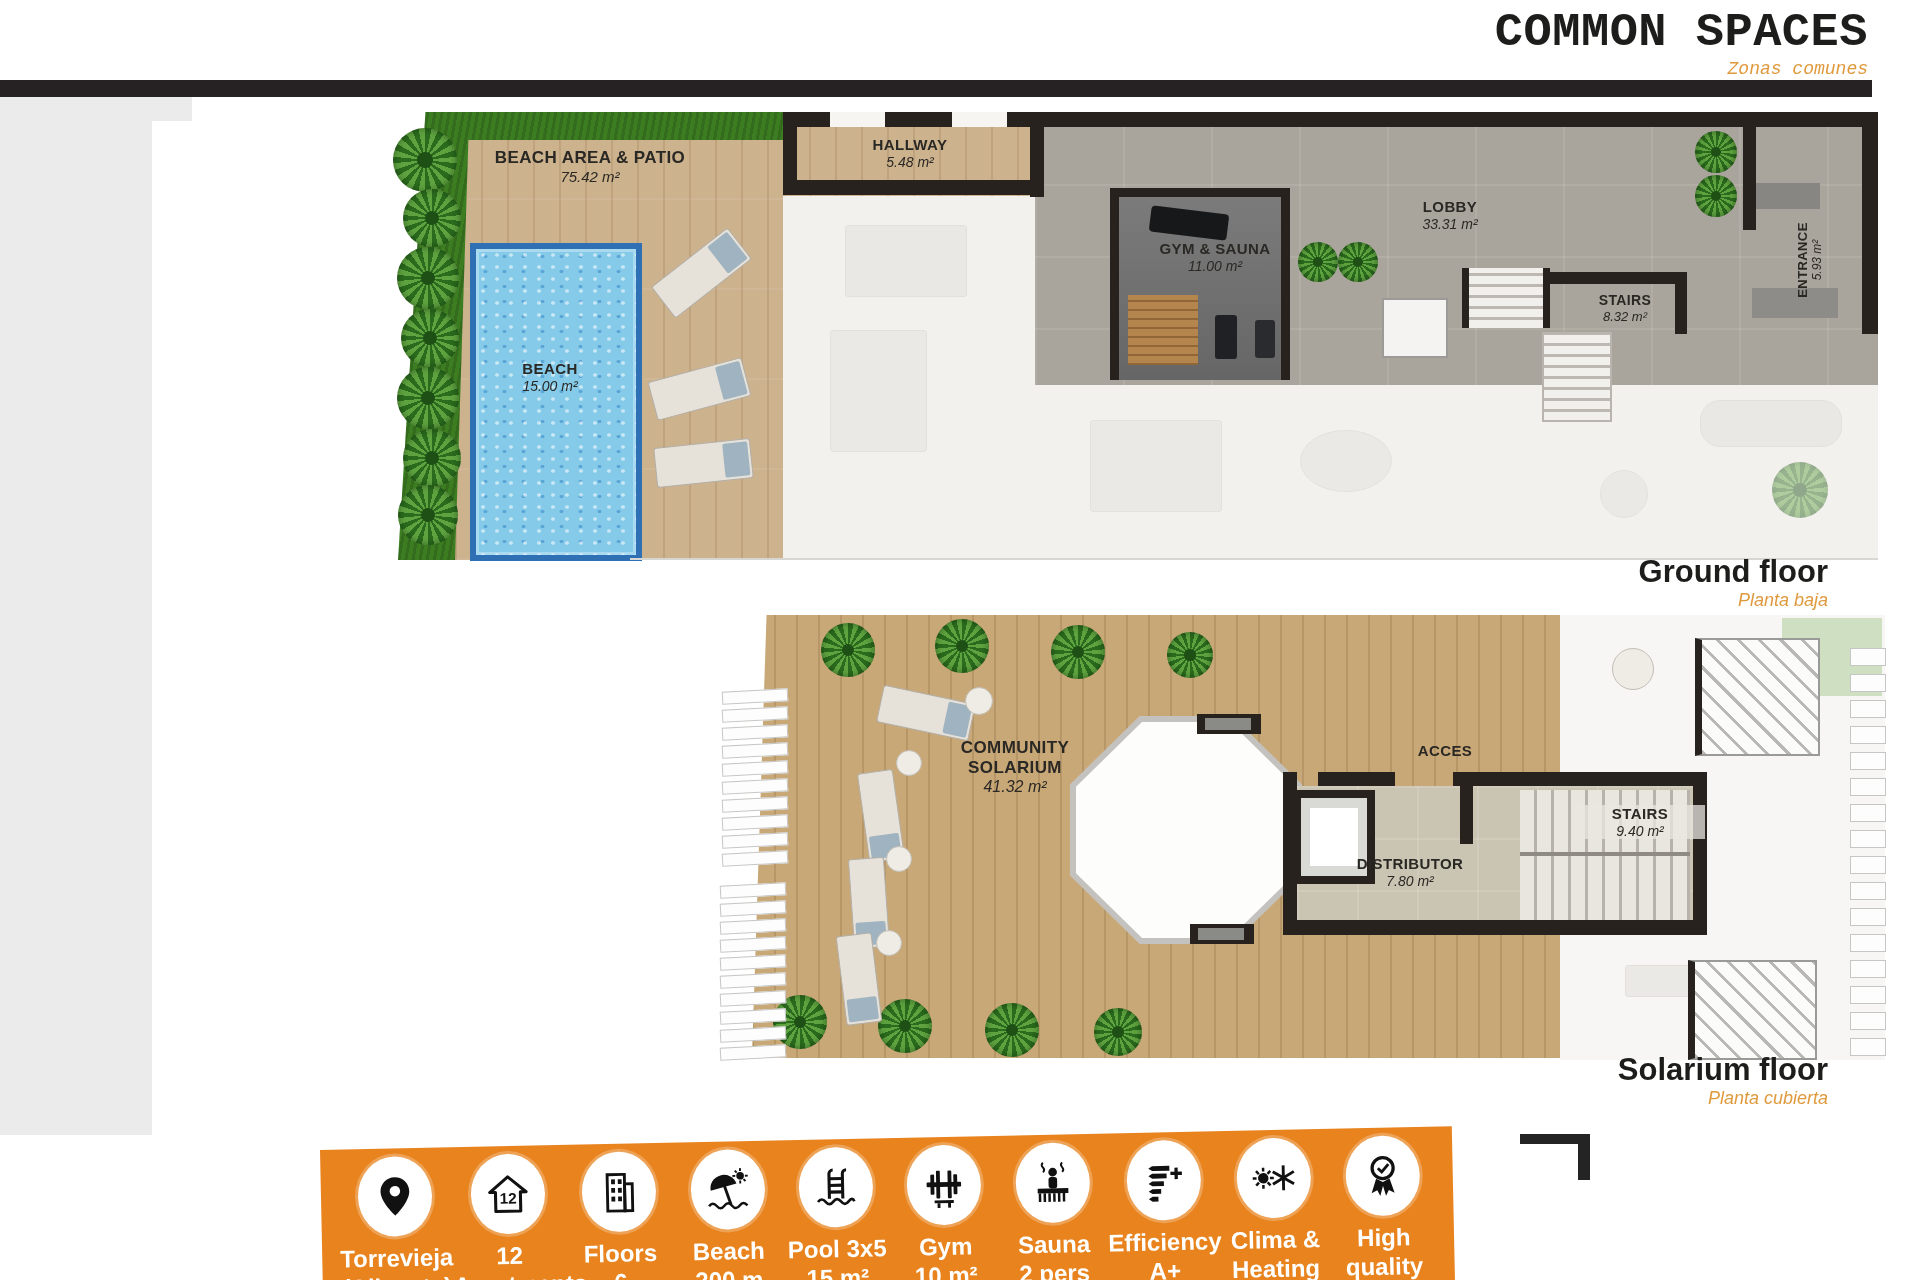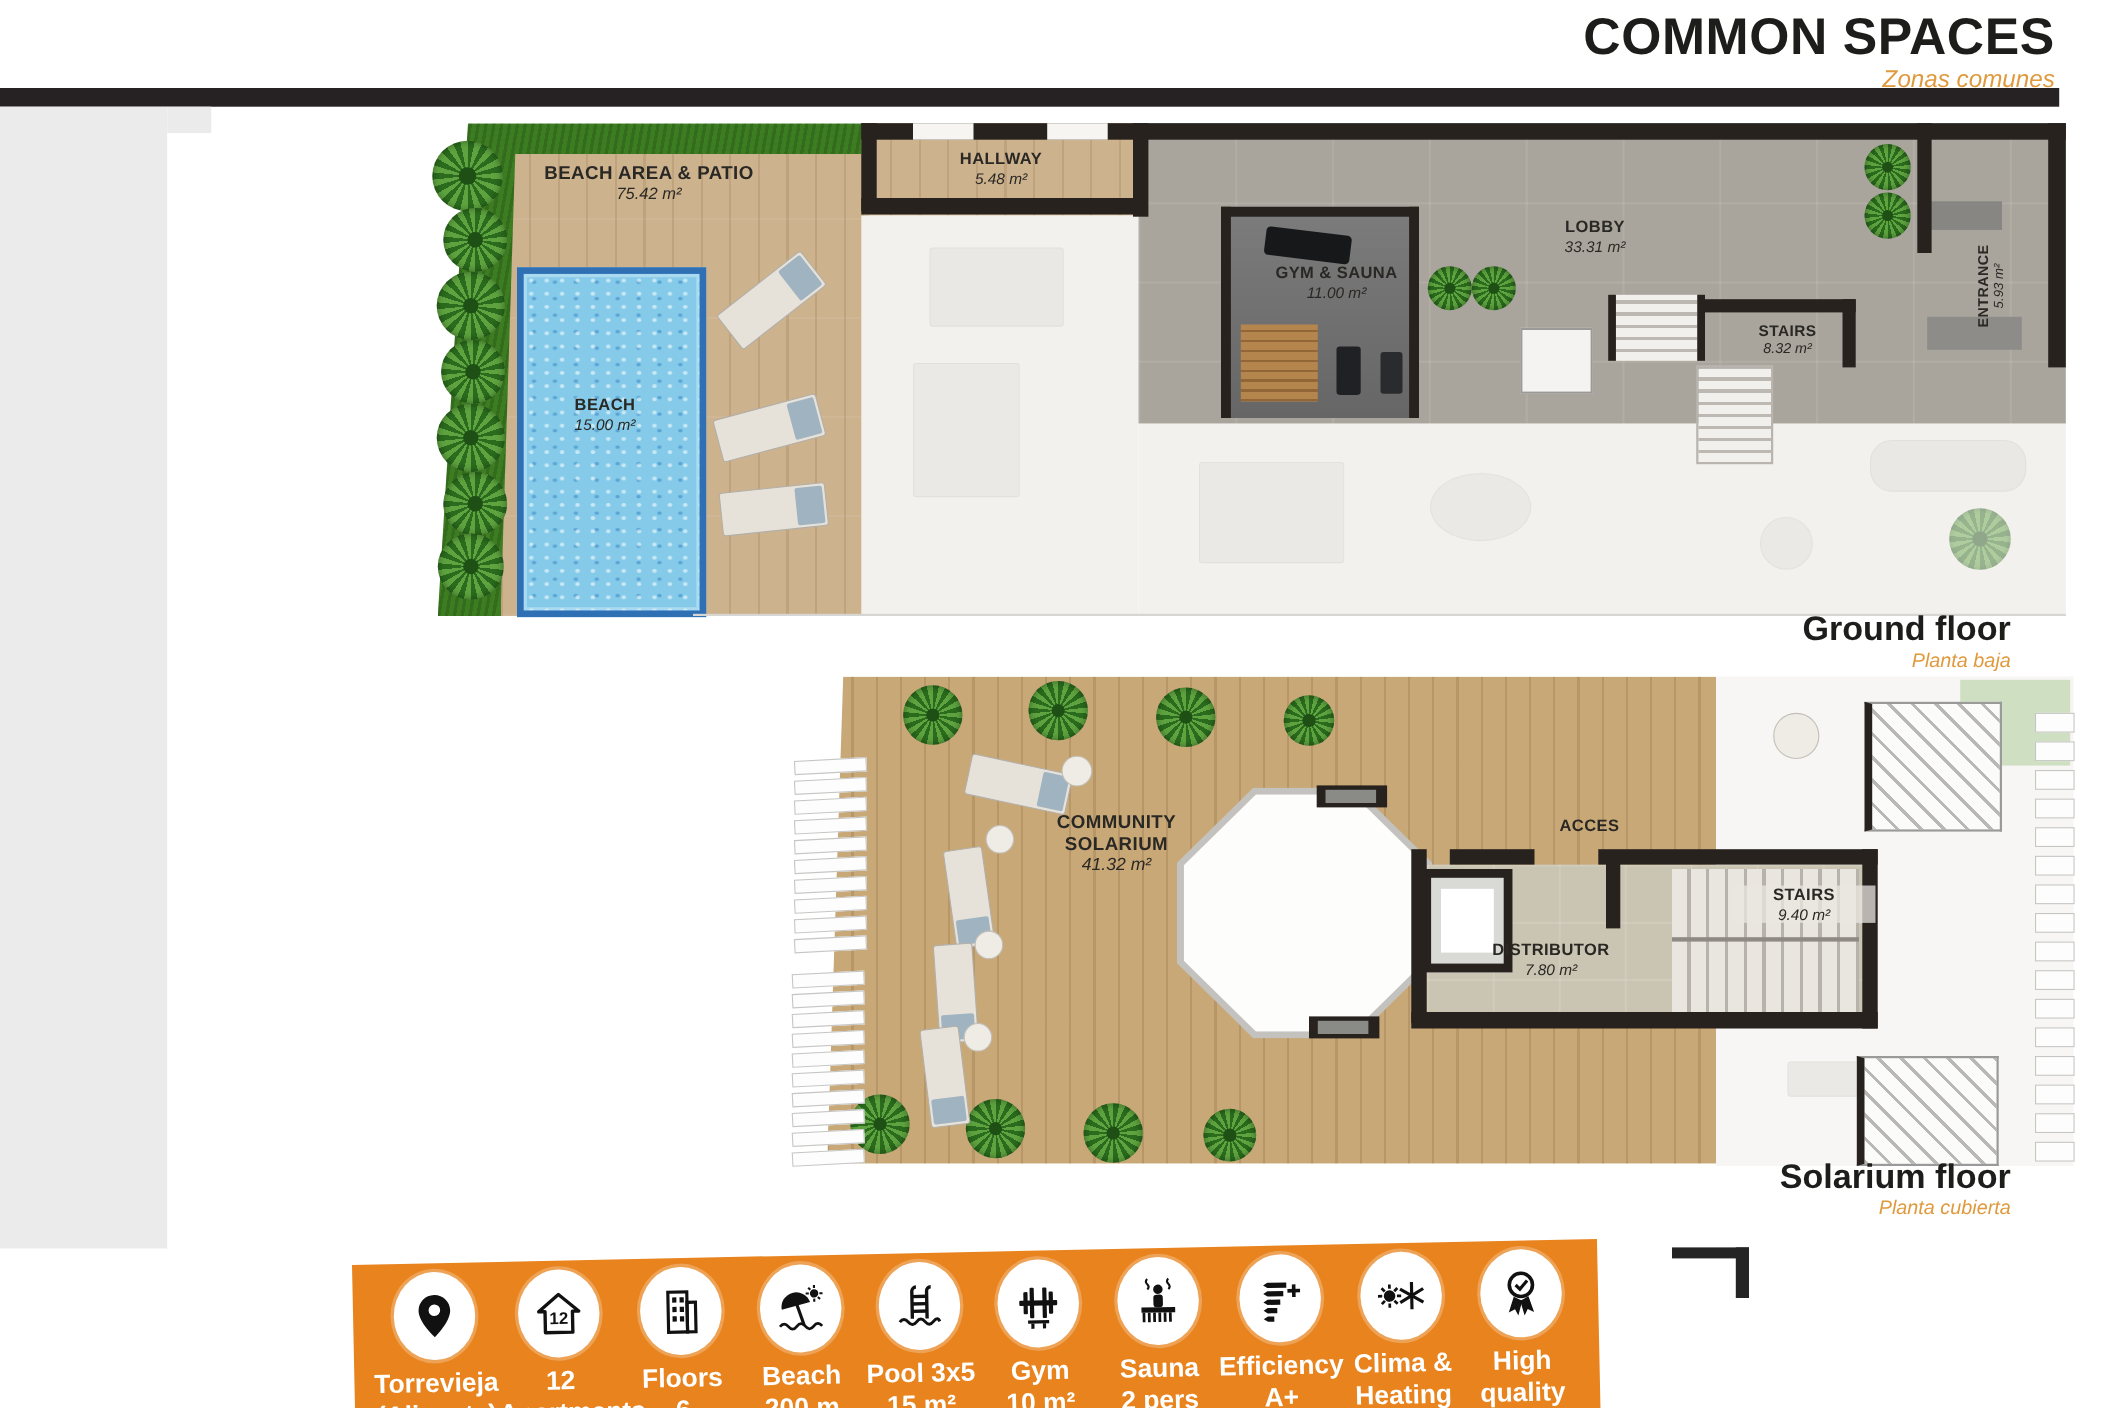--- a/index.html
+++ b/index.html
@@ -2,21 +2,21 @@
 <html><head>
 <meta charset="utf-8">
 <style>
   html,body{margin:0;padding:0;background:#fff;}
   #stage{position:relative;width:1920px;height:1280px;overflow:hidden;background:#fff;
          font-family:"Liberation Sans",sans-serif;}
   .abs{position:absolute;}
 
   
   .title{font-weight:bold;font-size:47px;letter-spacing:.5px;color:#1d1d1b;line-height:1.05;}
-  .subtitle{font-style:italic;font-size:22px;color:#e09a3e;margin-top:2px;}
+  .subtitle{font-style:italic;font-size:18px;color:#e09a3e;margin-top:2px;}
   .topbar{background:#262223;}
 
   
   .wall{position:absolute;background:#27221e;}
   .wood{background:#cdb28e;background-image:
         repeating-linear-gradient(90deg,rgba(120,85,40,.16) 0 2px,transparent 2px 26px),
         repeating-linear-gradient(0deg,rgba(255,255,255,.06) 0 2px,transparent 2px 90px);}
   .wood2{background:#c9a878;background-image:
         repeating-linear-gradient(90deg,rgba(110,80,40,.2) 0 2px,transparent 2px 22px);}
   .grass{background:#3c7d22;background-image:
@@ -74,21 +74,21 @@
          display:flex;align-items:center;justify-content:center;box-shadow:0 0 0 3px rgba(255,255,255,.25);}
   .fl1{font-weight:bold;font-size:24px;margin-top:9px;line-height:1.05;}
   .fl2{font-weight:bold;font-size:24px;margin-top:4px;line-height:1.05;}
   .octa{clip-path:polygon(30% 0,70% 0,100% 30%,100% 70%,70% 100%,30% 100%,0 70%,0 30%);}
 </style>
 </head>
 <body>
 
 <div id="stage">
 
-  <div class="abs" style="right:52px;top:8px;text-align:right;">
+  <div class="abs" style="right:52px;top:8px;text-align:right;font-family:Liberation Mono, monospace;">
     <div class="title">COMMON SPACES</div>
     <div class="subtitle">Zonas comunes</div>
   </div>
   <div class="abs topbar" style="left:0;top:80px;width:1872px;height:17px;"></div>
 
   <div class="abs" style="left:0;top:97px;width:152px;height:1038px;background:#ebebeb;"></div>
   <div class="abs" style="left:152px;top:97px;width:40px;height:24px;background:#ebebeb;"></div>
 
   <div>
 

